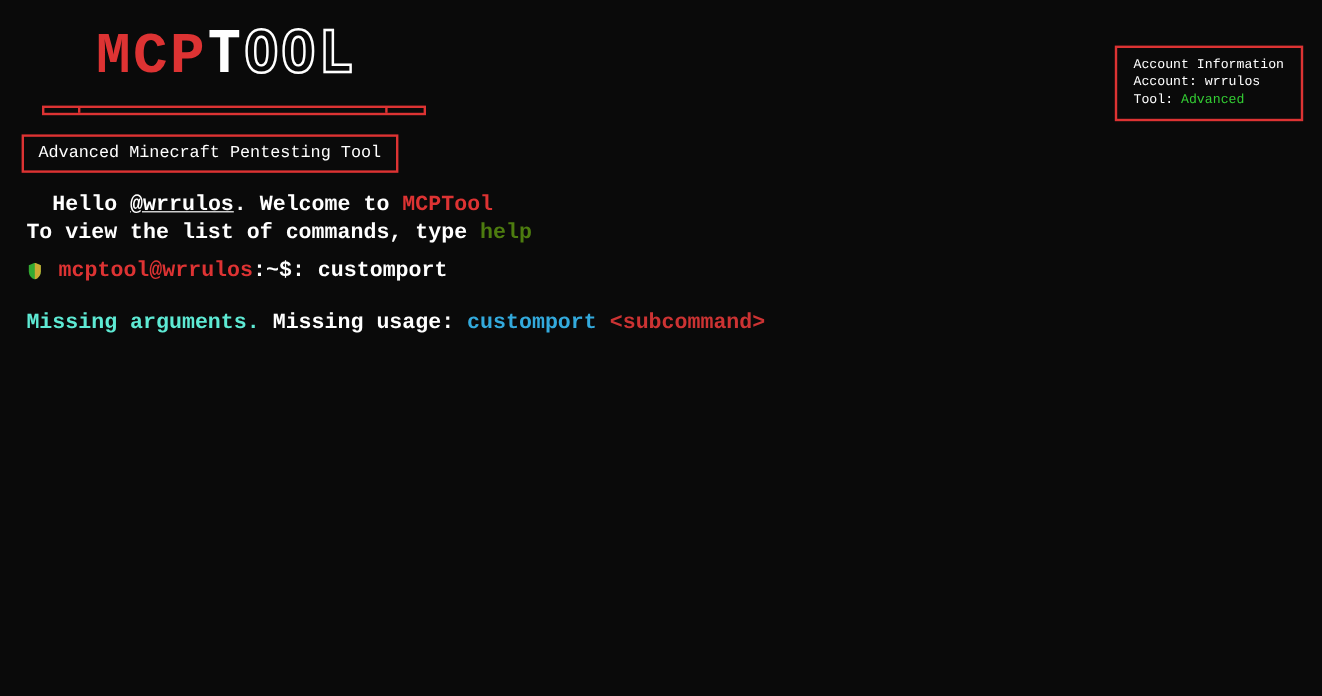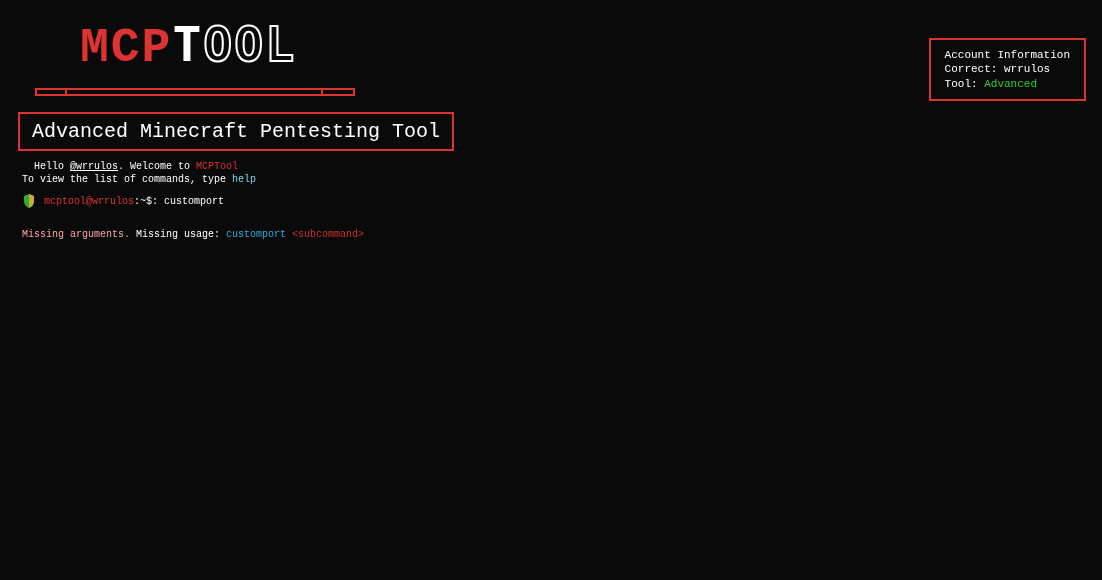--- a/index.html
+++ b/index.html
@@ -65,54 +65,55 @@
       flex: 0 0 30px;
       border-right: none;
     }
     .subtitle-box {
       position: absolute;
       top: 112px;
       left: 18px;
       border: 2px solid #dd3333;
       padding: 6px 12px;
       color: #ffffff;
-      font-size: 20px;
+      font-size: 14px;
     }
     .account-box {
       position: absolute;
       top: 38px;
       right: 16px;
       border: 2px solid #dd3333;
       padding: 8px 14px;
       color: #ffffff;
       font-size: 11px;
       line-height: 1.3;
     }
     .account-plan-value {
       color: #33cc33;
       text-align: center;
     }
     .terminal-content {
       position: absolute;
       top: 160px;
       left: 22px;
-      font-size: 10px;
+      font-size: 18px;
       line-height: 1.3;
+      font-weight: bold;
     }
     .greeting {
       margin-bottom: 0;
     }
     .greeting-handle {
       text-decoration: underline;
     }
     .greeting-tool {
       color: #dd3333;
     }
     .greeting-help {
-      color: #7dd3fc;
+      color: #4d7c0f;
       margin-top: 32px;
     }
     .prompt-line {
       margin-top: 8px;
     }
     .shield-icon {
       display: inline-block;
       width: 14px;
       height: 14px;
       margin-right: 2px;
@@ -121,21 +122,21 @@
     .prompt-user {
       color: #dd3333;
     }
     .prompt-sep {
       color: #ffffff;
     }
     .error-line {
       margin-top: 20px;
     }
     .error-missing {
-      color: #fca5a5;
+      color: #5eead4;
     }
     .error-correct {
       color: #ffffff;
     }
     .error-cmd {
       color: #33aadd;
     }
     .error-sub {
       color: #cc3333;
     }
@@ -165,21 +166,21 @@
   </div>
 </div>
 
 <div class="subtitle-box">
   <span>Advanced Minecraft Pentesting Tool</span>
 </div>
 
 <div class="account-box">
   <div>Account Information</div>
   <div>
-    <span>Correct: </span><span>wrrulos</span>
+    <span>Account: </span><span>wrrulos</span>
   </div>
   <div>
     <span>Tool: </span><span class="account-plan-value">Advanced</span>
   </div>
 </div>
 
 <div class="terminal-content">
   <div class="greeting">
     &nbsp;&nbsp;<span>Hello </span><span class="greeting-handle">@wrrulos</span><span>. Welcome to </span><span class="greeting-tool">MCPTool</span>
   </div>

